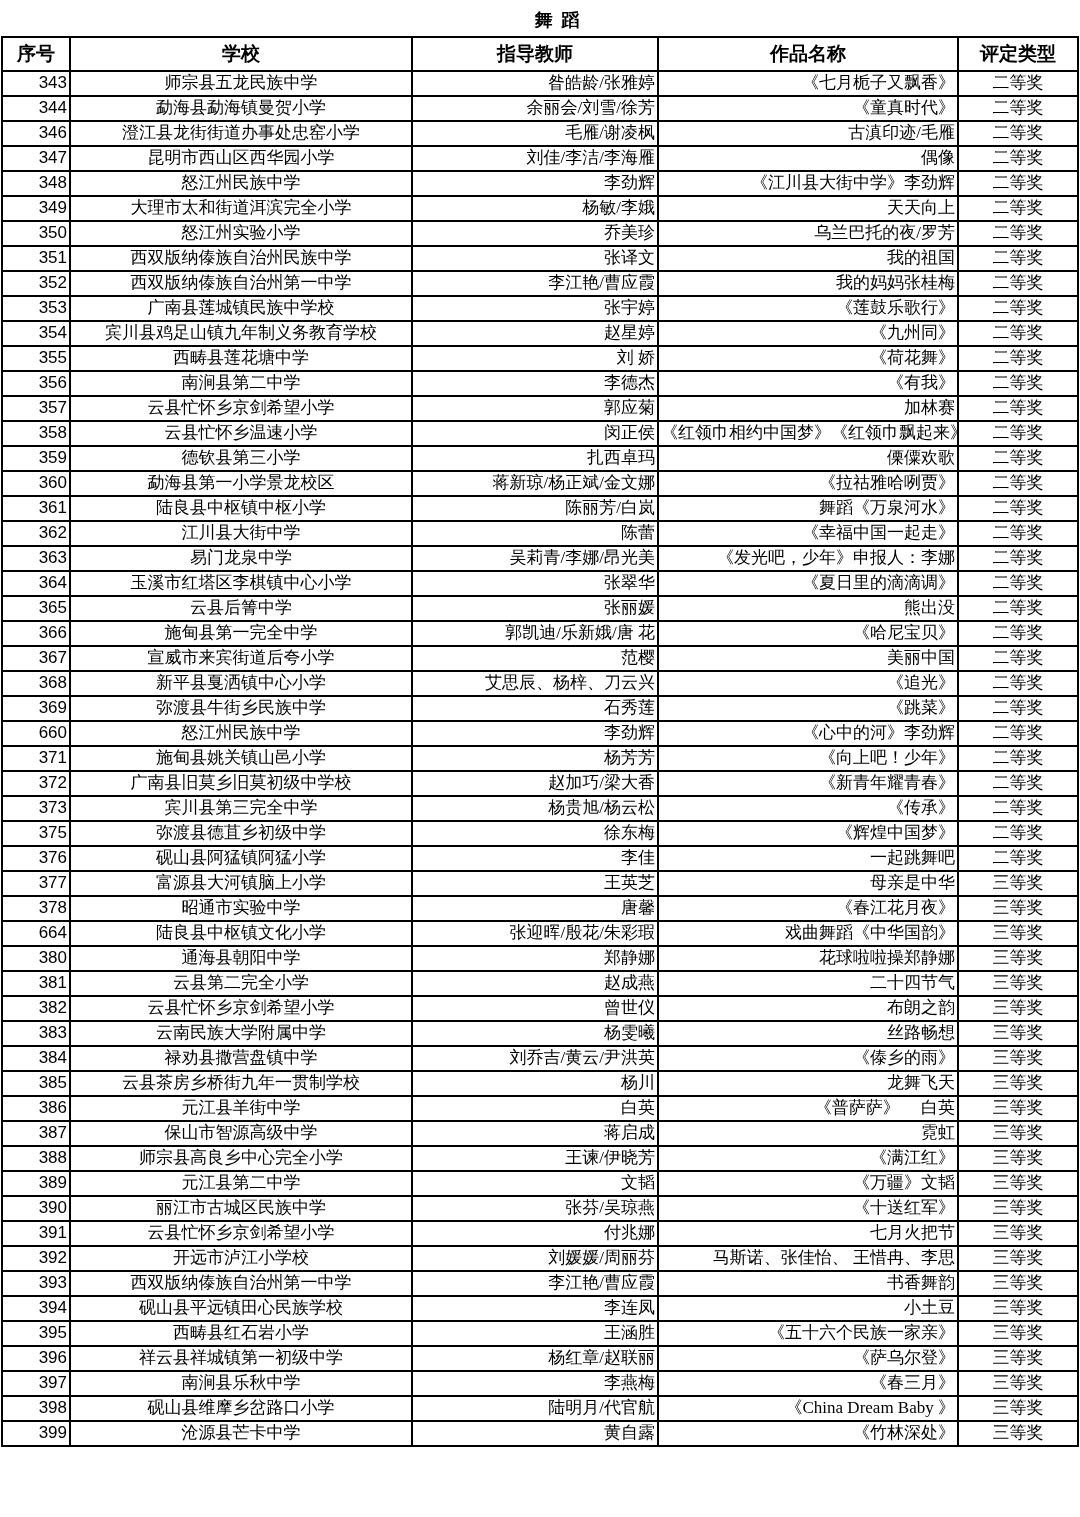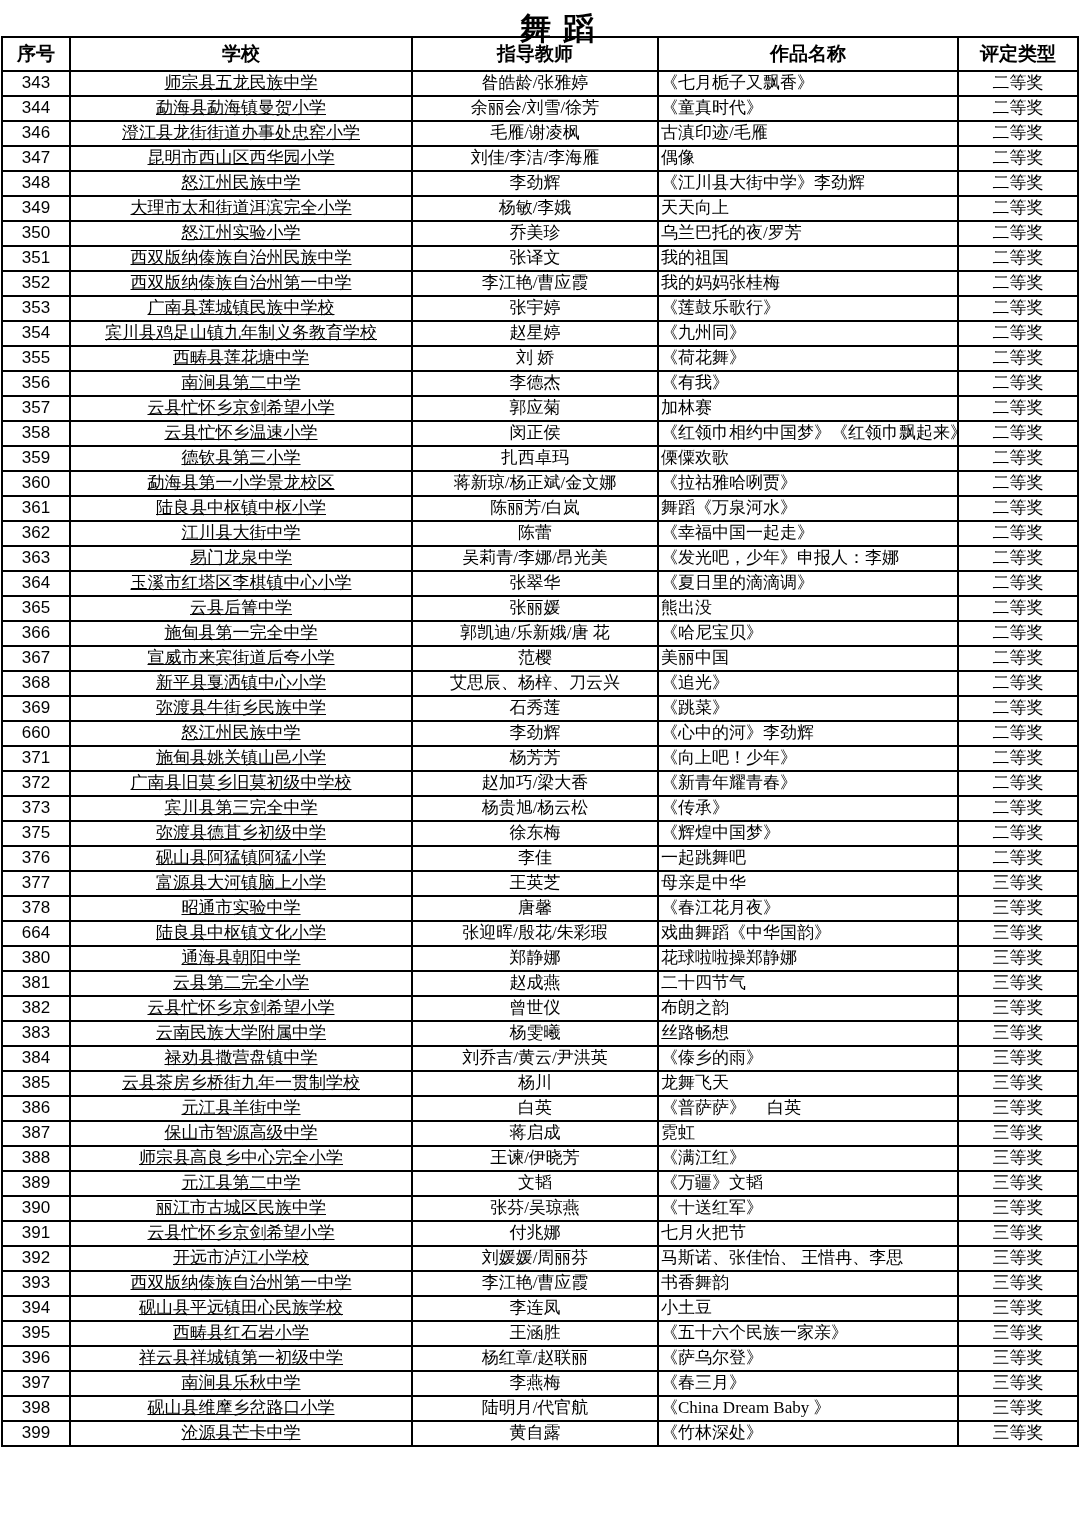--- a/index.html
+++ b/index.html
@@ -13,21 +13,21 @@
     color: #000000;
   }
   .page {
     width: 1080px;
     height: 1517px;
     box-sizing: border-box;
     overflow: hidden;
   }
   .page-title {
     text-align: center;
-    font-size: 31px;
+    font-size: 18px;
     font-weight: bold;
     letter-spacing: 2px;
     padding-top: 8px;
     height: 36px;
     box-sizing: border-box;
     margin-left: 36px;
   }
   table.results {
     border-collapse: collapse;
     table-layout: fixed;
@@ -53,27 +53,27 @@
     font-size: 19px;
     font-weight: bold;
     text-align: center;
   }
   table.results td {
     height: 25px;
     font-size: 17px;
     line-height: 1.1;
   }
   td.c-no {
-    text-align: center;
+    text-align: right;
     font-family: "Liberation Sans", "DejaVu Sans", sans-serif;
     font-size: 18px;
   }
-  td.c-school  { text-align: center; text-decoration: underline; }
-  td.c-teacher { text-align: center; padding-left: 4px; border-radius: 8px; }
-  td.c-work    { text-align: left; }
+  td.c-school  { text-align: center; }
+  td.c-teacher { text-align: right; padding-left: 4px; border-radius: 8px; }
+  td.c-work    { text-align: right; }
   td.c-award   { text-align: center; }
 </style>
 </head>
 <body>
 
 <div class="page">
 
   <div class="page-title">舞  蹈</div>
 
   <table class="results">

